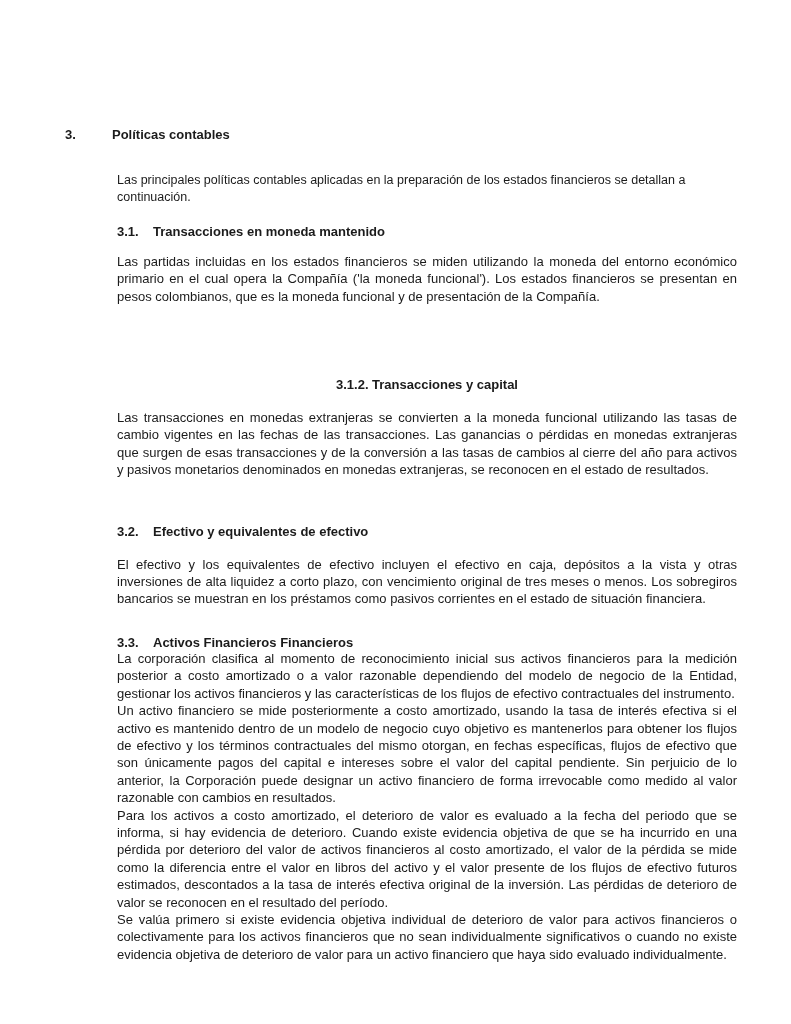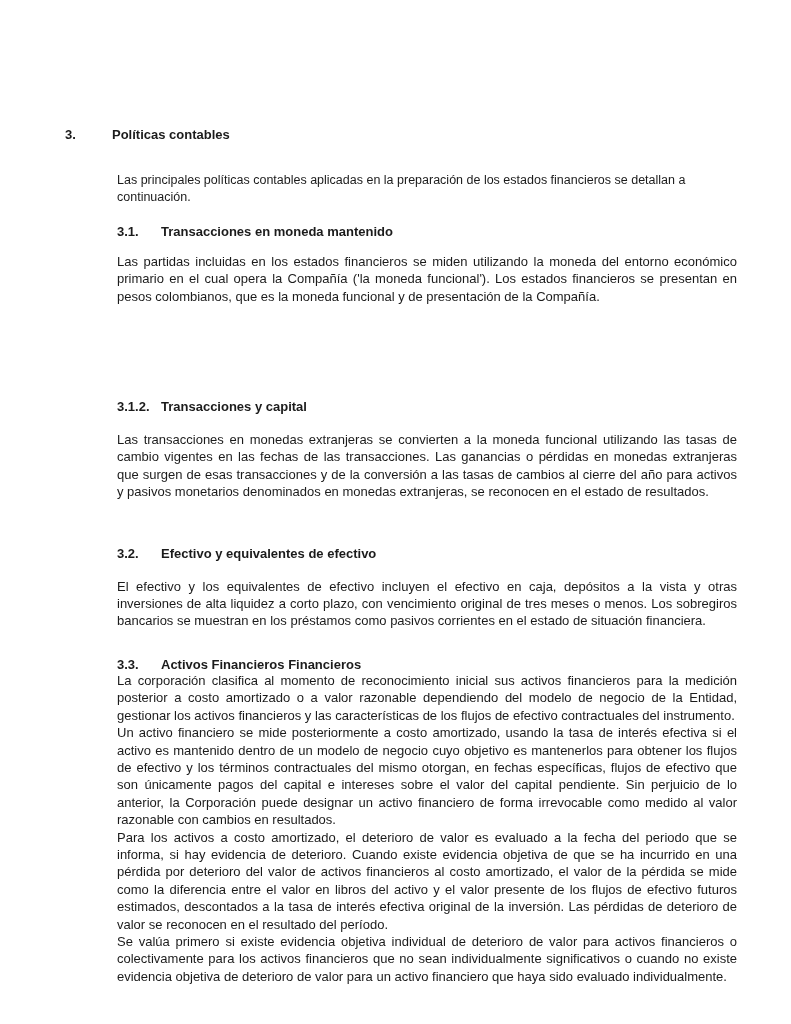--- a/index.html
+++ b/index.html
@@ -32,38 +32,37 @@
     font-size: 13px;
     line-height: 15px;
     display: flex;
   }
   .h1 .num { width: 47px; flex: none; }
   .h2, .h3 {
     font-weight: bold;
     font-size: 13px;
     line-height: 15px;
     display: flex;
-    gap: 8px;
   }
   .h2 .num, .h3 .num { width: 36px; flex: none; }
   .intro {
     margin: 30px 0 0 0;
     font-size: 12.5px;
     line-height: 17.4px;
   }
   .para {
     margin: 14px 0 0 0;
     font-size: 13px;
     line-height: 17.4px;
     text-align: justify;
   }
   .para.tight { margin: 0; }
   #h-31  { margin-top: 17px; }
   #h-311 { margin-top: 19px; }
-  #h-312 { margin-top: 94px; }
+  #h-312 { margin-top: 72px; justify-content: center; }
   #p-312 { margin-top: 17px; }
   #h-32  { margin-top: 45px; }
   #p-32  { margin-top: 17px; }
   #h-33  { margin-top: 27px; }
 </style>
 </head>
 <body>
 
 <div class="page">
   <div class="content">

